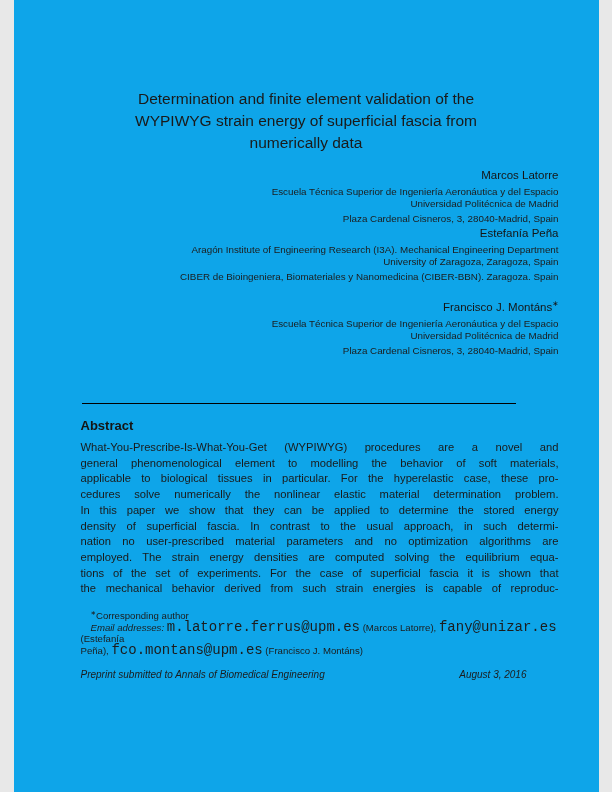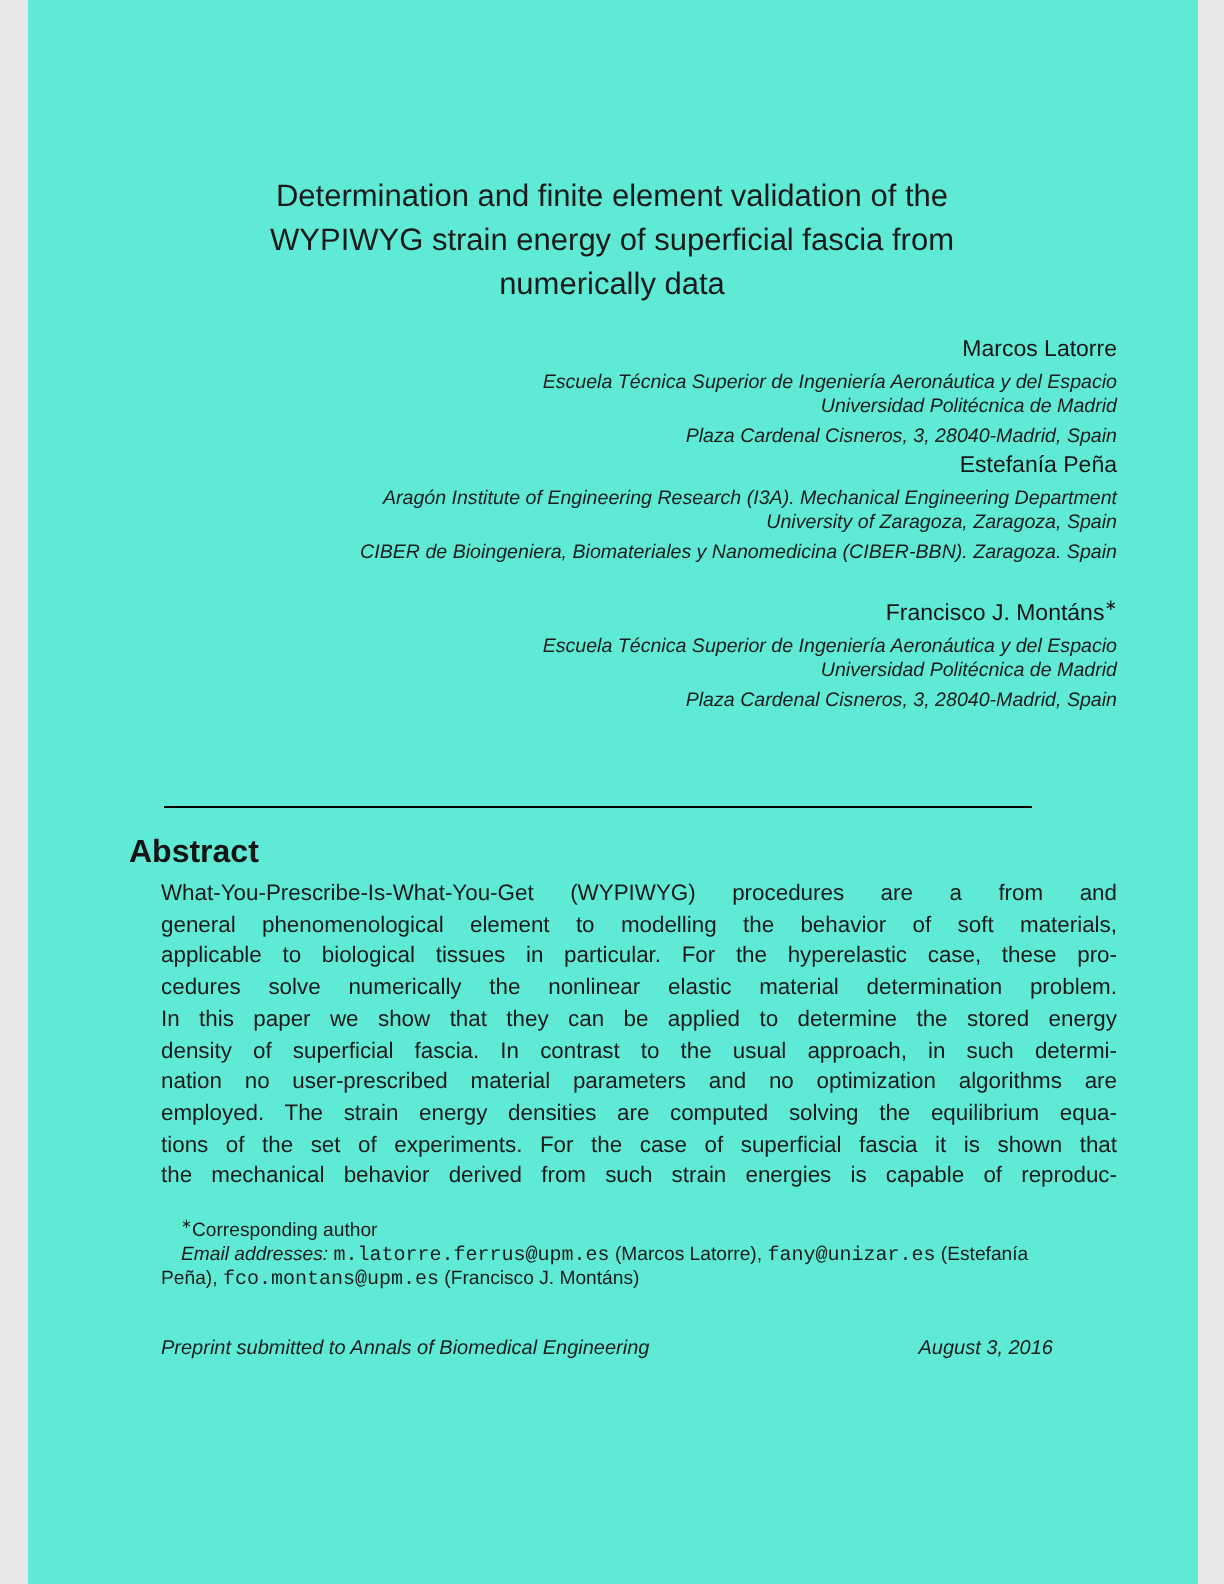--- a/index.html
+++ b/index.html
@@ -1,21 +1,21 @@
 <!DOCTYPE html>
 <html><head>
 <meta charset="utf-8">
 <style>
   html, body { margin: 0; padding: 0; background: #e8e8e8; }
   .page {
     position: relative;
     width: 585px;
     height: 792px;
     margin: 0 auto;
-    background: #5eead4;
+    background: #0ea5e9;
     font-family: "Liberation Sans", "DejaVu Sans", sans-serif;
     color: #151515;
     overflow: hidden;
   }
 
   
   .title-block {
     position: absolute;
     top: 88px;
     left: 40px;
@@ -43,43 +43,42 @@
     font-size: 11.5px;
     line-height: 15px;
     margin-bottom: 3px;
   }
   .author-name sup {
     font-size: 7.5px;
     vertical-align: super;
     line-height: 0;
   }
   .affiliation {
-    font-style: italic;
     font-size: 9.8px;
     line-height: 11.8px;
     color: #1c1c1c;
   }
   .affiliation.address { margin-top: 3px; }
 
   
   .front-rule {
     position: absolute;
     top: 403px;
     left: 68px;
     width: 434px;
     height: 1px;
     background: #000000;
   }
 
   
   .abstract-heading {
     position: absolute;
     top: 418px;
-    left: 51px;
-    font-size: 16px;
+    left: 67px;
+    font-size: 13px;
     font-weight: 700;
   }
   .abstract-body {
     position: absolute;
     top: 440px;
     left: 67px;
     width: 478px;
   }
   .abs-line {
     font-size: 11.2px;
@@ -103,21 +102,21 @@
   .fn-line { text-indent: 10px; }
   .fn-line sup {
     font-size: 6.5px;
     vertical-align: super;
     line-height: 0;
   }
   .fn-cont { text-indent: 0; }
   .email-label { font-style: italic; }
   .email {
     font-family: "Liberation Mono", "DejaVu Sans Mono", monospace;
-    font-size: 10px;
+    font-size: 14px;
   }
 
   
   .footer {
     position: absolute;
     top: 669px;
     left: 67px;
     right: 72px;
     display: flex;
     justify-content: space-between;
@@ -156,21 +155,21 @@
     <div class="affiliation">Escuela Técnica Superior de Ingeniería Aeronáutica y del Espacio</div>
     <div class="affiliation">Universidad Politécnica de Madrid</div>
     <div class="affiliation address">Plaza Cardenal Cisneros, 3, 28040-Madrid, Spain</div>
   </div>
 
   <div class="front-rule"></div>
 
   <div class="abstract-heading">Abstract</div>
 
   <div class="abstract-body">
-    <div class="abs-line">What-You-Prescribe-Is-What-You-Get (WYPIWYG) procedures are a from and</div>
+    <div class="abs-line">What-You-Prescribe-Is-What-You-Get (WYPIWYG) procedures are a novel and</div>
     <div class="abs-line">general phenomenological element to modelling the behavior of soft materials,</div>
     <div class="abs-line">applicable to biological tissues in particular. For the hyperelastic case, these pro-</div>
     <div class="abs-line">cedures solve numerically the nonlinear elastic material determination problem.</div>
     <div class="abs-line">In this paper we show that they can be applied to determine the stored energy</div>
     <div class="abs-line">density of superficial fascia. In contrast to the usual approach, in such determi-</div>
     <div class="abs-line">nation no user-prescribed material parameters and no optimization algorithms are</div>
     <div class="abs-line">employed. The strain energy densities are computed solving the equilibrium equa-</div>
     <div class="abs-line">tions of the set of experiments. For the case of superficial fascia it is shown that</div>
     <div class="abs-line">the mechanical behavior derived from such strain energies is capable of reproduc-</div>
   </div>

